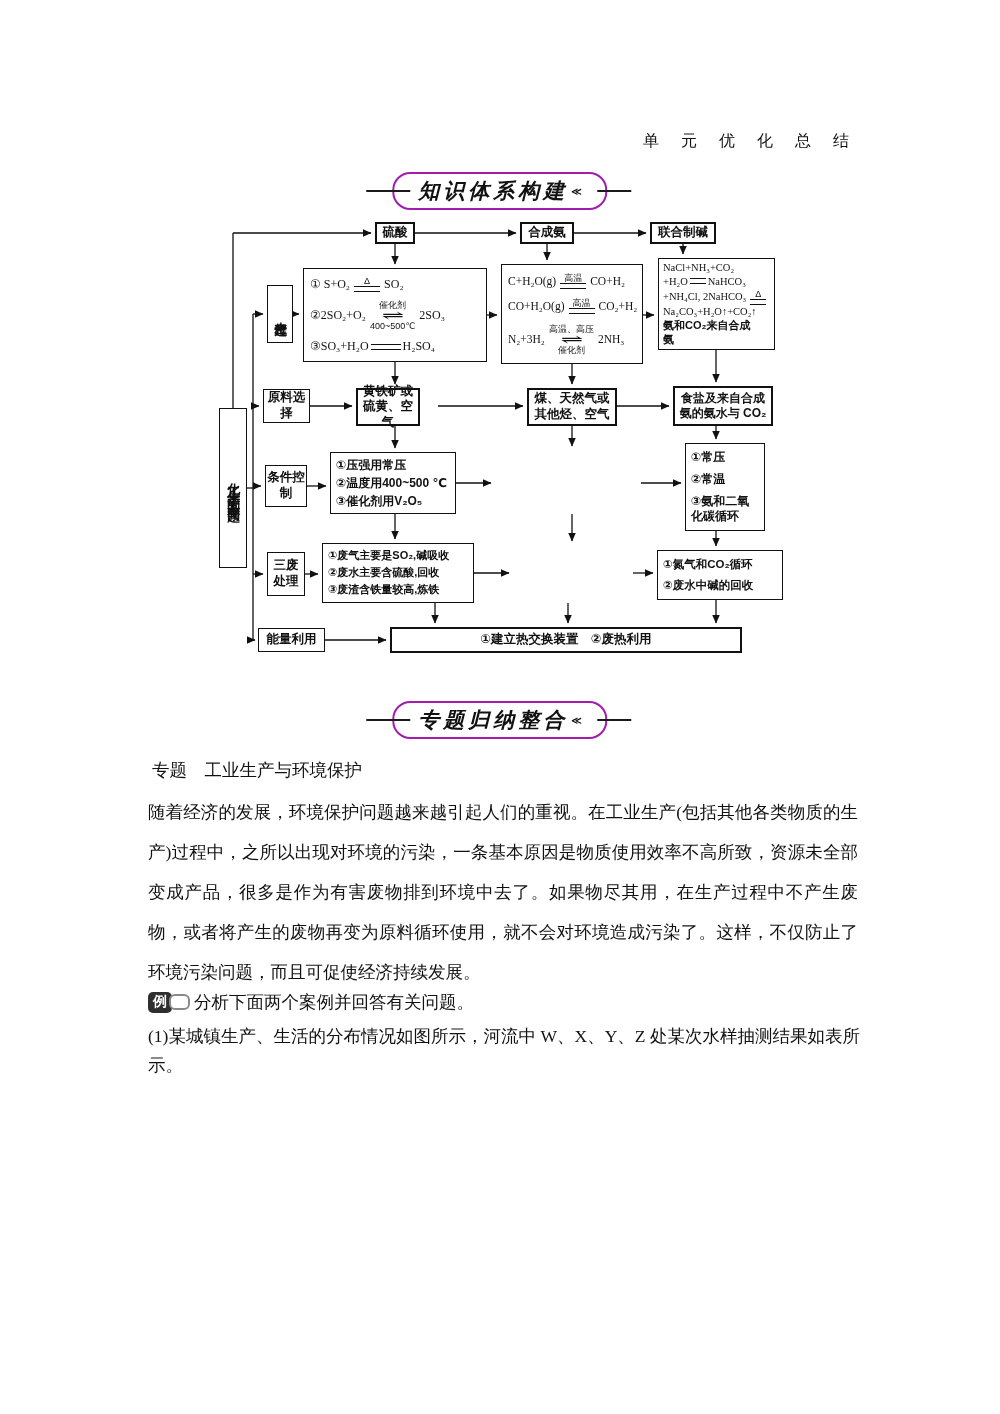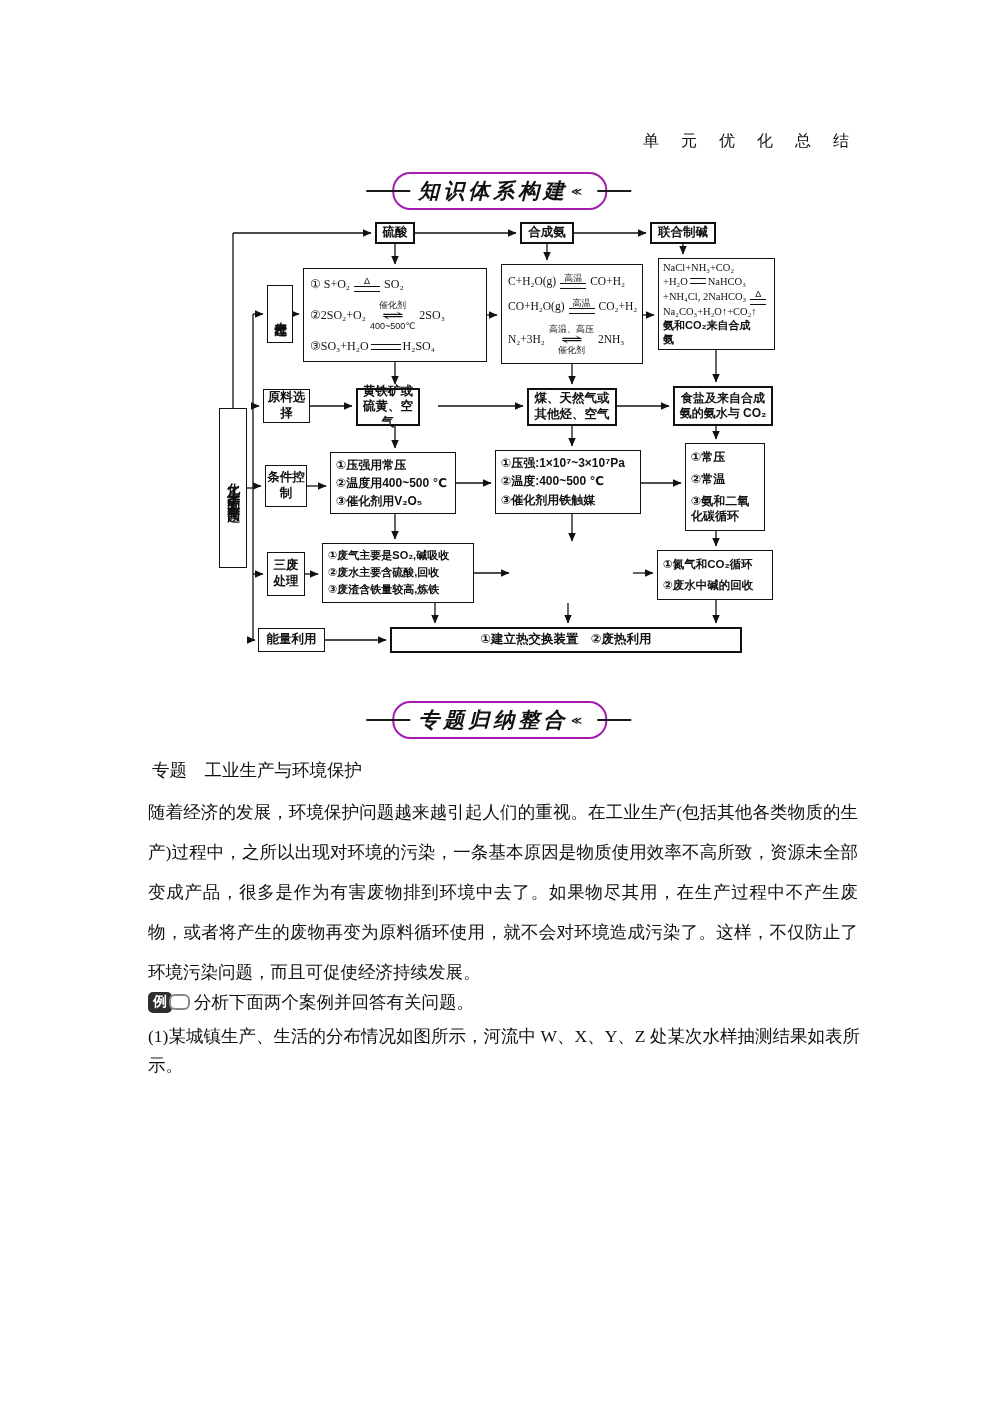--- a/index.html
+++ b/index.html
@@ -206,37 +206,32 @@
 
   <div class="bx thick" style="left:356px;top:388px;width:64px;height:38px;padding:1px 4px;">黄铁矿或硫黄、空气</div>
   <div class="bx thick" style="left:527px;top:388px;width:90px;height:38px;padding:1px 4px;">煤、天然气或其他烃、空气</div>
   <div class="bx thick" style="left:673px;top:386px;width:100px;height:40px;padding:1px 4px;font-size:12px;">食盐及来自合成氨的氨水与 CO₂</div>
 
   <div class="bx col" style="left:330px;top:452px;width:126px;height:62px;font-size:12px;">
     <div>①压强用常压</div>
     <div>②温度用400~500 ℃</div>
     <div>③催化剂用V₂O₅</div>
   </div>
-  <div class="bx col" style="left:495px;top:450px;width:146px;height:64px;font-size:12px;">
-    <div>①压强:1×10⁷~3×10⁷Pa</div>
-    <div>②温度:400~500 ℃</div>
-    <div>③催化剂用铁触媒</div>
-  </div>
   <div class="bx col" style="left:685px;top:443px;width:80px;height:88px;font-size:12px;">
     <div>①常压</div>
     <div>②常温</div>
     <div>③氨和二氧化碳循环</div>
   </div>
 
   <div class="bx col" style="left:322px;top:543px;width:152px;height:60px;font-size:11px;">
     <div>①废气主要是SO₂,碱吸收</div>
     <div>②废水主要含硫酸,回收</div>
     <div>③废渣含铁量较高,炼铁</div>
   </div>
-  <div class="bx col" style="left:657px;top:550px;width:116px;height:50px;font-size:11.5px;">
+  <div class="bx col" style="left:657px;top:550px;width:126px;height:50px;font-size:11.5px;">
     <div>①氮气和CO₂循环</div>
     <div>②废水中碱的回收</div>
   </div>
 
   <div class="bx thick" style="left:390px;top:627px;width:352px;height:26px;font-size:12.5px;">①建立热交换装置　②废热利用</div>
 
   <div class="banner" style="top:701px;">
     <span class="banner-text">专题归纳整合</span>
     <span class="banner-decor">≪</span>
   </div>

